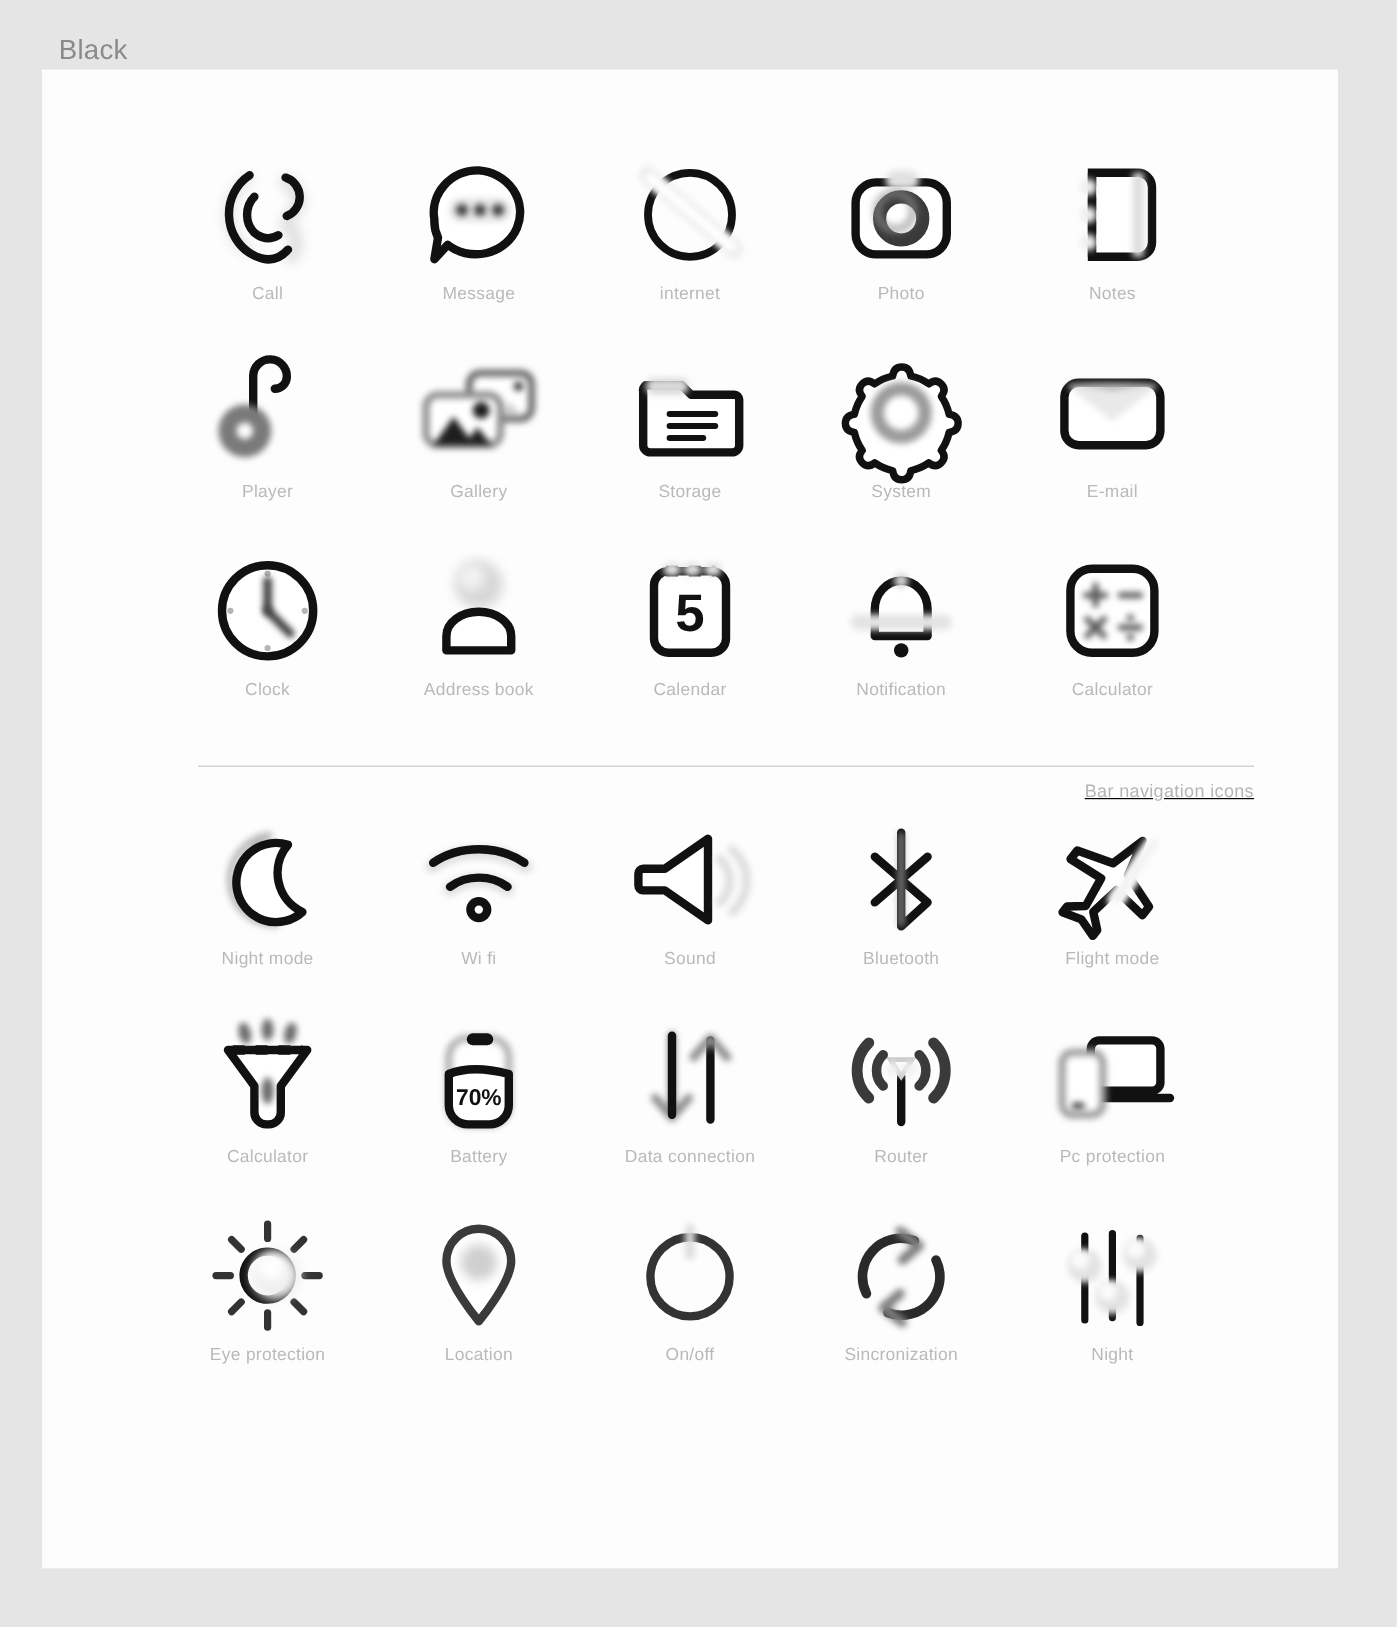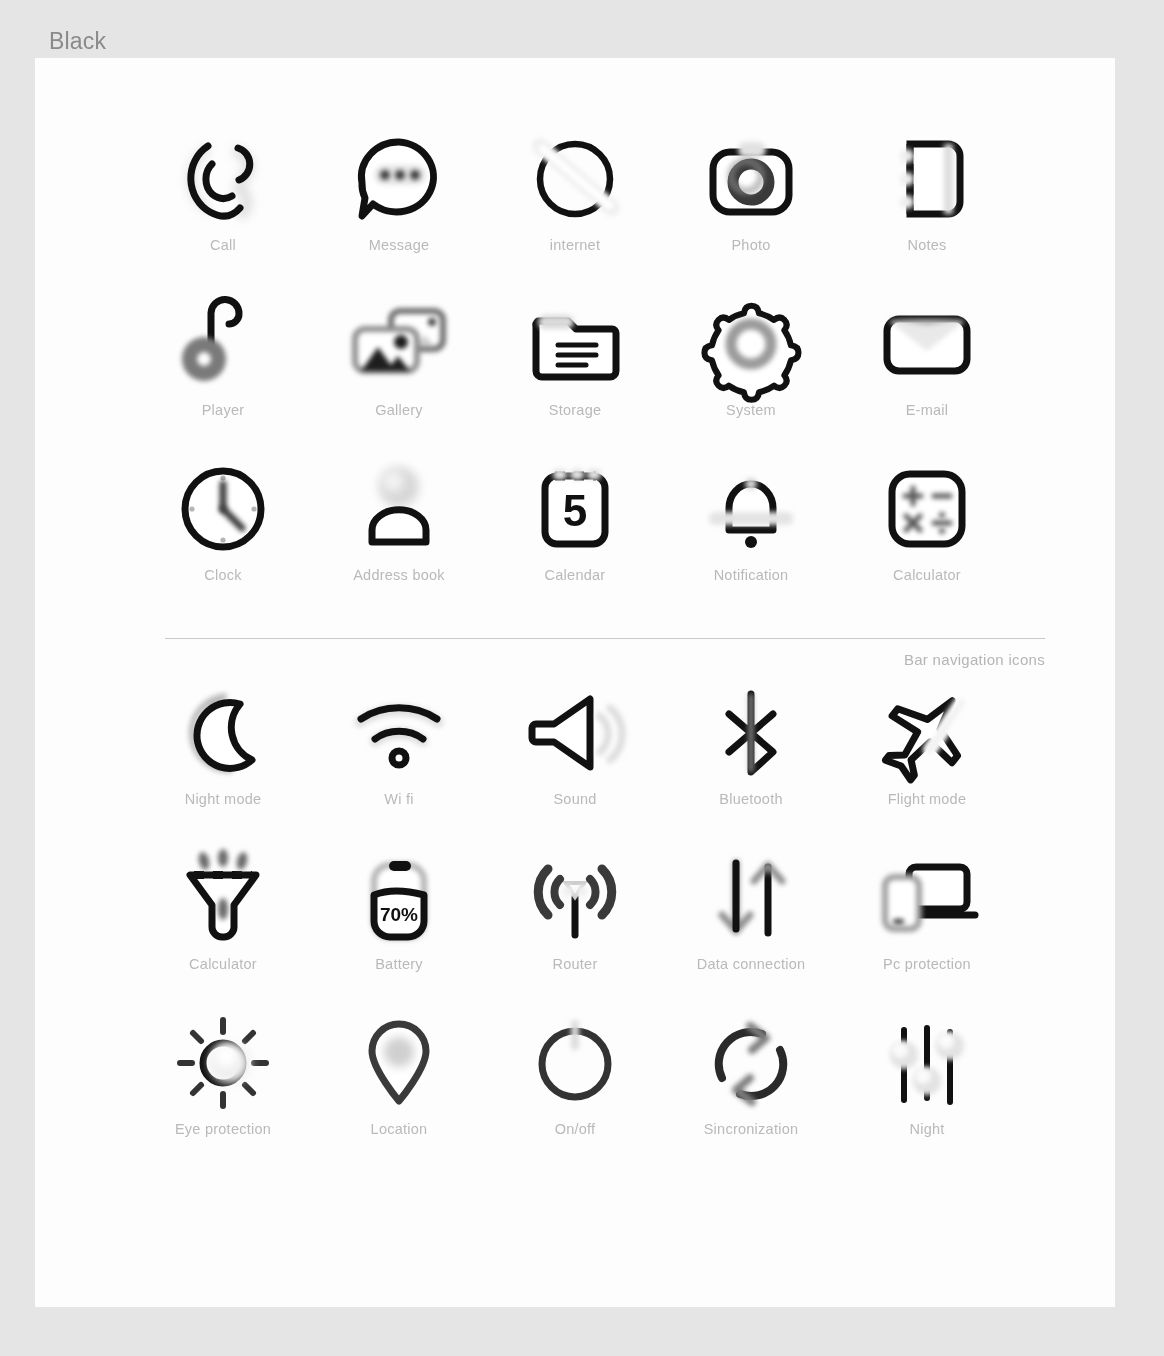--- a/index.html
+++ b/index.html
@@ -75,20 +75,21 @@
     letter-spacing: 0.25px;
     text-align: center;
     line-height: 1;
   }
 
   .divider-wrap {
     position: absolute;
     left: 130px;
     top: 580px;
     width: 880px;
+    text-decoration: underline;
   }
   .divider {
     height: 1px;
     width: 100%;
     background: #c9c9c9;
   }
   .divider-label {
     margin-top: 12px;
     text-align: right;
     font-size: 15px;
@@ -412,50 +413,50 @@
             <rect x="45" y="18" width="22" height="10" rx="5" fill="#111"></rect>
             <text x="55" y="78" text-anchor="middle" font-family="Liberation Sans, sans-serif" font-size="19" font-weight="bold" fill="#111">70%</text>
           </svg>
         </div>
         <div class="caption">Battery</div>
       </div>
 
       <div class="cell">
         <div class="glyph">
           <svg width="110" height="110" viewBox="0 0 110 110">
+            <g stroke="#8d8d8d" stroke-width="7" fill="none" stroke-linecap="round" stroke-linejoin="round" class="soft">
+              <line x1="40" y1="20" x2="40" y2="88"></line>
+              <polyline points="26,72 40,88 54,72"></polyline>
+            </g>
+            <g stroke="#111" stroke-width="7" fill="none" stroke-linecap="round" stroke-linejoin="round">
+              <line x1="40" y1="20" x2="40" y2="86"></line>
+              <line x1="72" y1="90" x2="72" y2="24"></line>
+            </g>
+            <polyline class="soft" points="58,38 72,22 86,38" stroke="#8d8d8d" stroke-width="7" fill="none" stroke-linecap="round" stroke-linejoin="round"></polyline>
+          </svg>
+        </div>
+        <div class="caption">Data connection</div>
+      </div>
+
+      <div class="cell">
+        <div class="glyph">
+          <svg width="110" height="110" viewBox="0 0 110 110">
             <line x1="55" y1="54" x2="55" y2="92" stroke="#111" stroke-width="7" stroke-linecap="round"></line>
             <path d="M55 54 l-9 -14 h18 z" fill="#fff" stroke="#cccccc" stroke-width="4"></path>
             <g fill="none" stroke-linecap="round">
               <path d="M40 62 a18 18 0 0 1 0 -26" stroke="#3a3a3a" stroke-width="8"></path>
               <path d="M70 36 a18 18 0 0 1 0 26" stroke="#3a3a3a" stroke-width="8"></path>
               <path d="M28 72 a32 32 0 0 1 0 -46" stroke="#3a3a3a" stroke-width="9"></path>
               <path d="M82 26 a32 32 0 0 1 0 46" stroke="#3a3a3a" stroke-width="9"></path>
             </g>
             <circle class="soft" cx="48" cy="48" r="6" fill="#f0f0f0"></circle>
             <circle class="soft" cx="62" cy="48" r="6" fill="#f0f0f0"></circle>
           </svg>
         </div>
         <div class="caption">Router</div>
-      </div>
-
-      <div class="cell">
-        <div class="glyph">
-          <svg width="110" height="110" viewBox="0 0 110 110">
-            <g stroke="#8d8d8d" stroke-width="7" fill="none" stroke-linecap="round" stroke-linejoin="round" class="soft">
-              <line x1="40" y1="20" x2="40" y2="88"></line>
-              <polyline points="26,72 40,88 54,72"></polyline>
-            </g>
-            <g stroke="#111" stroke-width="7" fill="none" stroke-linecap="round" stroke-linejoin="round">
-              <line x1="40" y1="20" x2="40" y2="86"></line>
-              <line x1="72" y1="90" x2="72" y2="24"></line>
-            </g>
-            <polyline class="soft" points="58,38 72,22 86,38" stroke="#8d8d8d" stroke-width="7" fill="none" stroke-linecap="round" stroke-linejoin="round"></polyline>
-          </svg>
-        </div>
-        <div class="caption">Data connection</div>
       </div>
 
       <div class="cell">
         <div class="glyph">
           <svg width="120" height="110" viewBox="0 0 120 110">
             <rect x="42" y="24" width="58" height="42" rx="7" stroke="#111" stroke-width="7" fill="#fff"></rect>
             <line x1="24" y1="72" x2="108" y2="72" stroke="#111" stroke-width="7" stroke-linecap="round"></line>
             <rect class="soft" x="18" y="34" width="34" height="52" rx="9" stroke="#9c9c9c" stroke-width="6" fill="#fff"></rect>
             <rect class="soft" x="26" y="76" width="11" height="5" rx="2.5" fill="#333"></rect>
           </svg>

